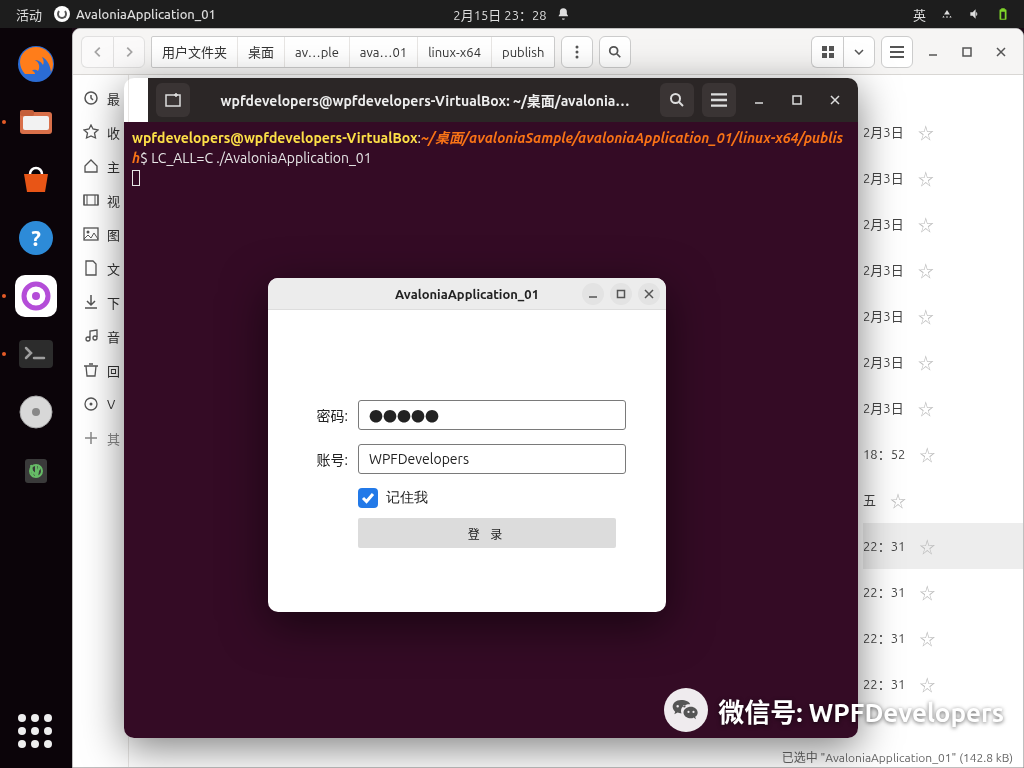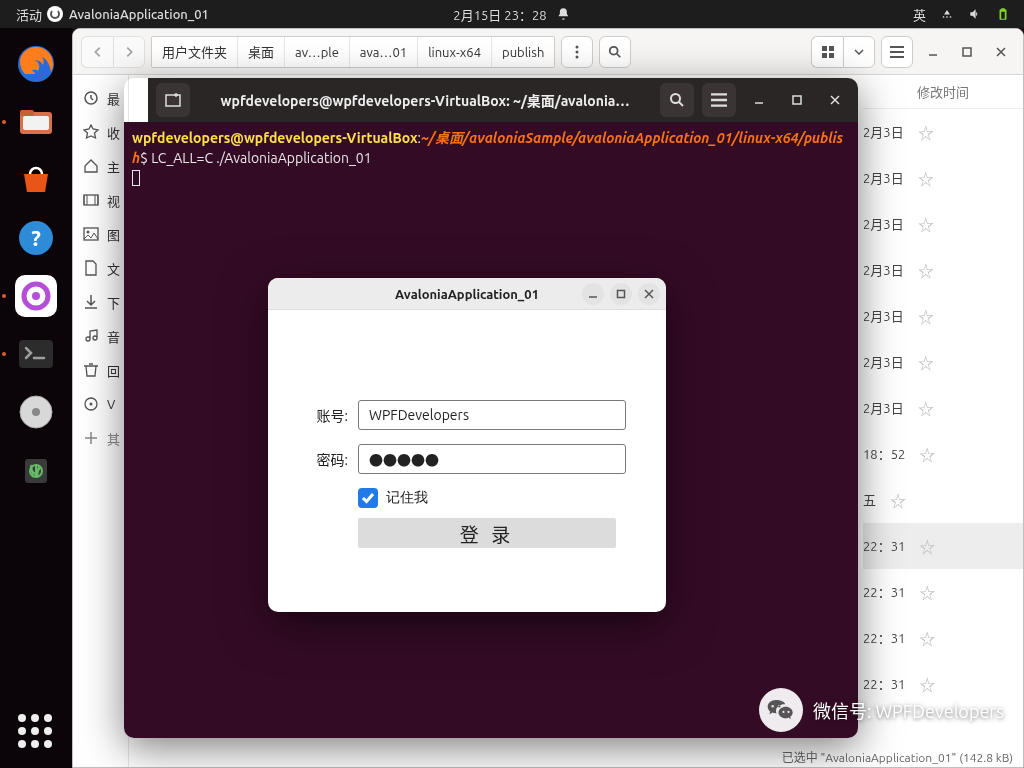--- a/index.html
+++ b/index.html
@@ -1,20 +1,20 @@
 <!DOCTYPE html>
 <html><head>
 <meta charset="utf-8">
 <style>
   * { box-sizing: border-box; margin: 0; padding: 0; font-family: "Ubuntu", "Noto Sans CJK SC", sans-serif; }
   body { width: 1024px; height: 768px; overflow: hidden; background: #1a0a15; position: relative; }
 
   
   .topbar { position: absolute; top:0; left:0; right:0; height:28px; background:#1d1d1d; color:#ddd; display:flex; align-items:center; font-size:13px; }
-  .topbar .left { display:flex; align-items:center; gap:5px; padding-left:16px; }
+  .topbar .left { display:flex; align-items:center; gap:12px; padding-left:16px; }
   .topbar .center { position:absolute; left:50%; transform:translateX(-50%); display:flex; align-items:center; gap:10px; }
   .topbar .right { margin-left:auto; display:flex; align-items:center; gap:14px; padding-right:14px; }
   .topbar svg { width:14px; height:14px; fill:#ddd; }
   .app-indicator { display:flex; align-items:center; gap:6px; font-weight:500; }
   .app-indicator .logo { width:16px; height:16px; background:#fff; border-radius:50%; position:relative; }
   .app-indicator .logo::after{content:"";position:absolute;inset:3px;border:2px solid #555;border-top-color:transparent;border-radius:50%;}
 
   
   .dock { position:absolute; top:28px; left:0; bottom:0; width:72px; background:rgba(0,0,0,.55); display:flex; flex-direction:column; align-items:center; padding-top:10px; gap:6px;}
   .dock-item { width:52px; height:52px; border-radius:12px; display:flex; align-items:center; justify-content:center; position:relative;}
@@ -74,24 +74,24 @@
   .app-winbtn{width:22px;height:22px;border-radius:50%;background:#e3e3e3;display:flex;align-items:center;justify-content:center;}
   .app-winbtn svg{width:10px;height:10px;fill:#555;stroke:#555;}
   .app-body{padding:90px 40px 0;}
   .form-row{display:flex;align-items:center;margin-bottom:14px;gap:10px;}
   .form-label{width:40px;text-align:right;font-size:14px;color:#222;}
   .form-input{flex:1;height:30px;border:1px solid #7a7a7a;border-radius:3px;padding:0 10px;font-size:14px;color:#222;background:#fff;}
   .check-row{display:flex;align-items:center;gap:8px;margin:6px 0 10px 50px;}
   .checkbox{width:20px;height:20px;border-radius:4px;background:#2279e8;display:flex;align-items:center;justify-content:center;}
   .checkbox svg{width:14px;height:14px;stroke:#fff;fill:none;stroke-width:3;}
   .check-label{font-size:14px;color:#222;font-family:Liberation Serif, serif;}
-  .login-btn{display:block;width:258px;margin-left:50px;height:30px;background:#dcdcdc;border:none;border-radius:2px;font-size:19px;color:#222;letter-spacing:4px;text-align:center;}
-
-  
-  .watermark{position:absolute;right:20px;bottom:36px;display:flex;align-items:center;gap:10px;color:#fff;font-size:18px;font-weight:400;text-shadow:0 1px 4px rgba(0,0,0,.6);}
+  .login-btn{display:block;width:258px;margin-left:50px;height:30px;background:#dcdcdc;border:none;border-radius:2px;font-size:12px;color:#222;letter-spacing:4px;text-align:center;}
+
+  
+  .watermark{position:absolute;right:20px;bottom:36px;display:flex;align-items:center;gap:10px;color:#fff;font-size:26px;font-weight:700;text-shadow:0 1px 4px rgba(0,0,0,.6);}
   .wechat-logo{width:44px;height:44px;border-radius:50%;background:rgba(255,255,255,.92);display:flex;align-items:center;justify-content:center;}
   .wechat-logo svg{width:30px;height:30px;fill:#555;}
 </style>
 </head>
 <body>
 
 <div class="topbar">
   <div class="left">
     <span>活动</span>
     <span class="app-indicator">
@@ -329,21 +329,20 @@
           <span>V</span>
         </div>
       <div class="side-item muted">
           <svg viewBox="0 0 16 16">
             <path d="M8 2v12M2 8h12" stroke="#888" stroke-width="1.5"></path>
           </svg>
           <span>其</span>
         </div>
     </div>
     <div class="file-list">
-      <div class="cols-header">修改时间</div>
       <div class="rows" id="file-rows">
           <div class="row">
             <span>2月3日</span>
             <span class="star">☆</span>
           </div>
           <div class="row">
             <span>2月3日</span>
             <span class="star">☆</span>
           </div>
           <div class="row">
@@ -452,26 +451,26 @@
         </div>
       <div class="app-winbtn">
           <svg viewBox="0 0 10 10">
             <path d="M1 1l8 8M9 1l-8 8" stroke-width="1.5"></path>
           </svg>
         </div>
     </div>
   </div>
   <div class="app-body">
     <div class="form-row">
+      <div class="form-label">密码:</div>
+      <input class="form-input" value="●●●●●" style="">
+    </div>
+    <div class="form-row">
       <div class="form-label">账号:</div>
       <input class="form-input" value="WPFDevelopers" style="">
-    </div>
-    <div class="form-row">
-      <div class="form-label">密码:</div>
-      <input class="form-input" value="●●●●●" style="">
     </div>
     <div class="check-row">
       <div class="checkbox">
           <svg viewBox="0 0 14 14">
             <path d="M2 7l3.5 3.5L12 3"></path>
           </svg>
         </div>
       <div class="check-label">记住我</div>
     </div>
     <button class="login-btn">登 录</button>

